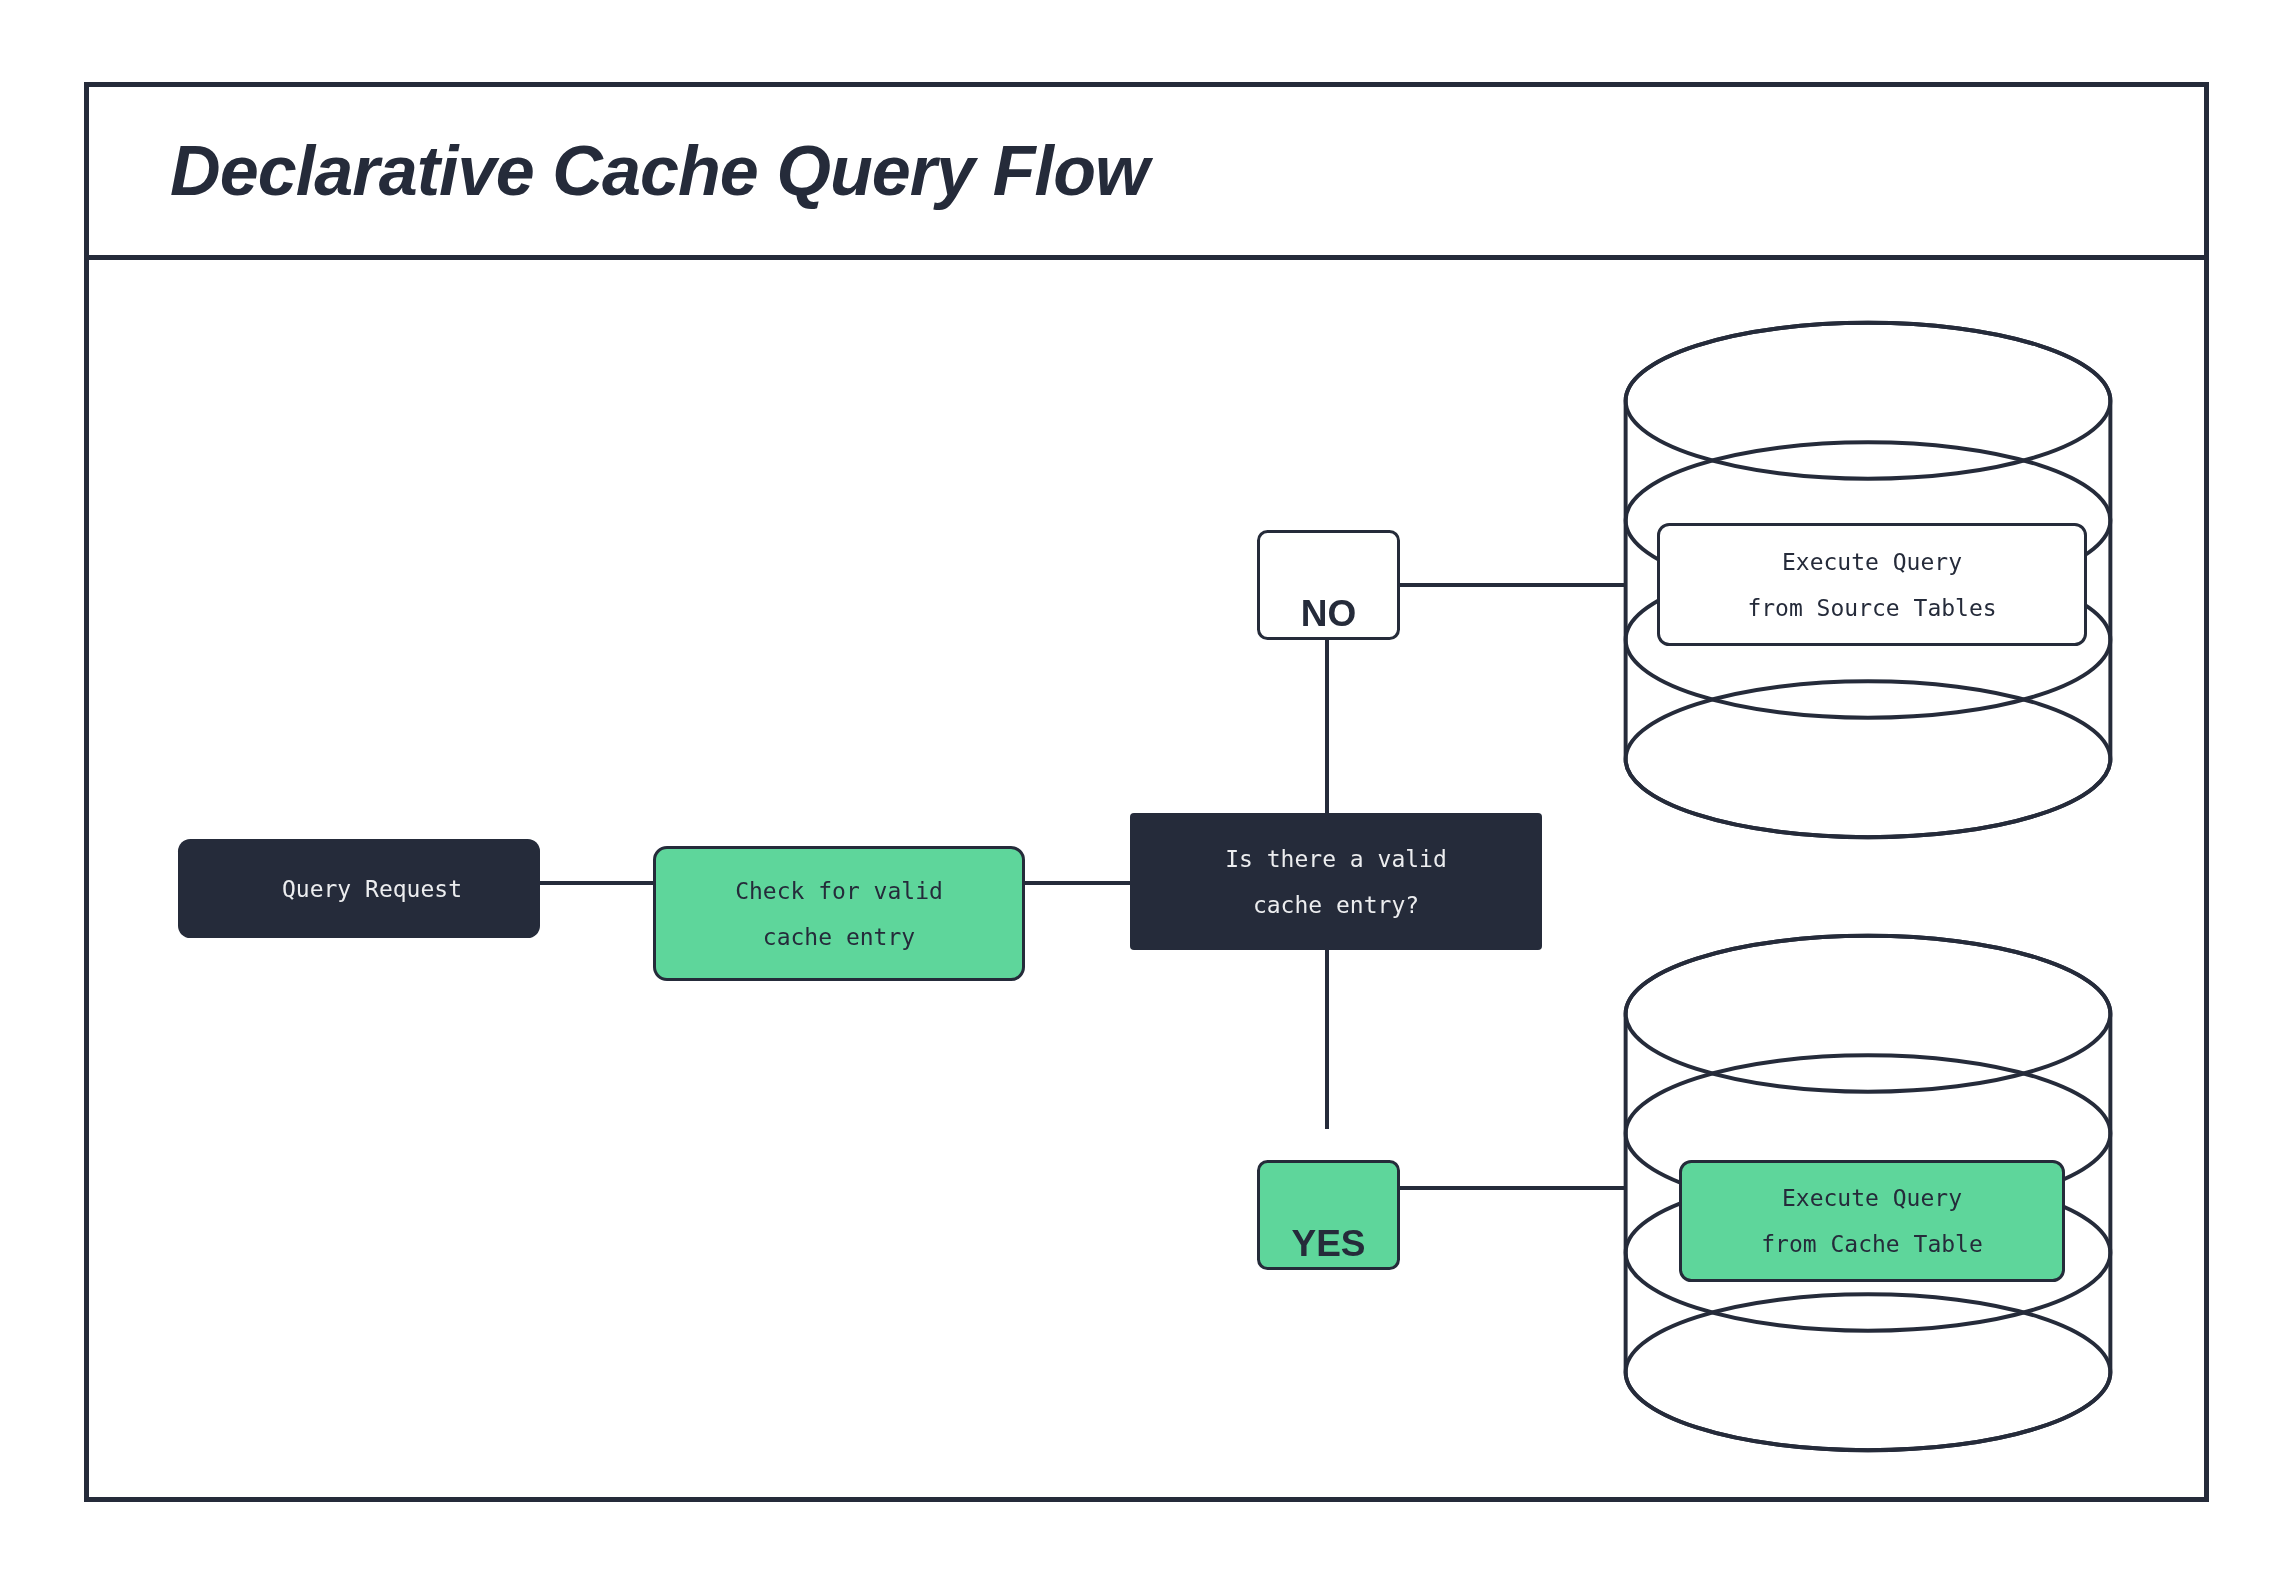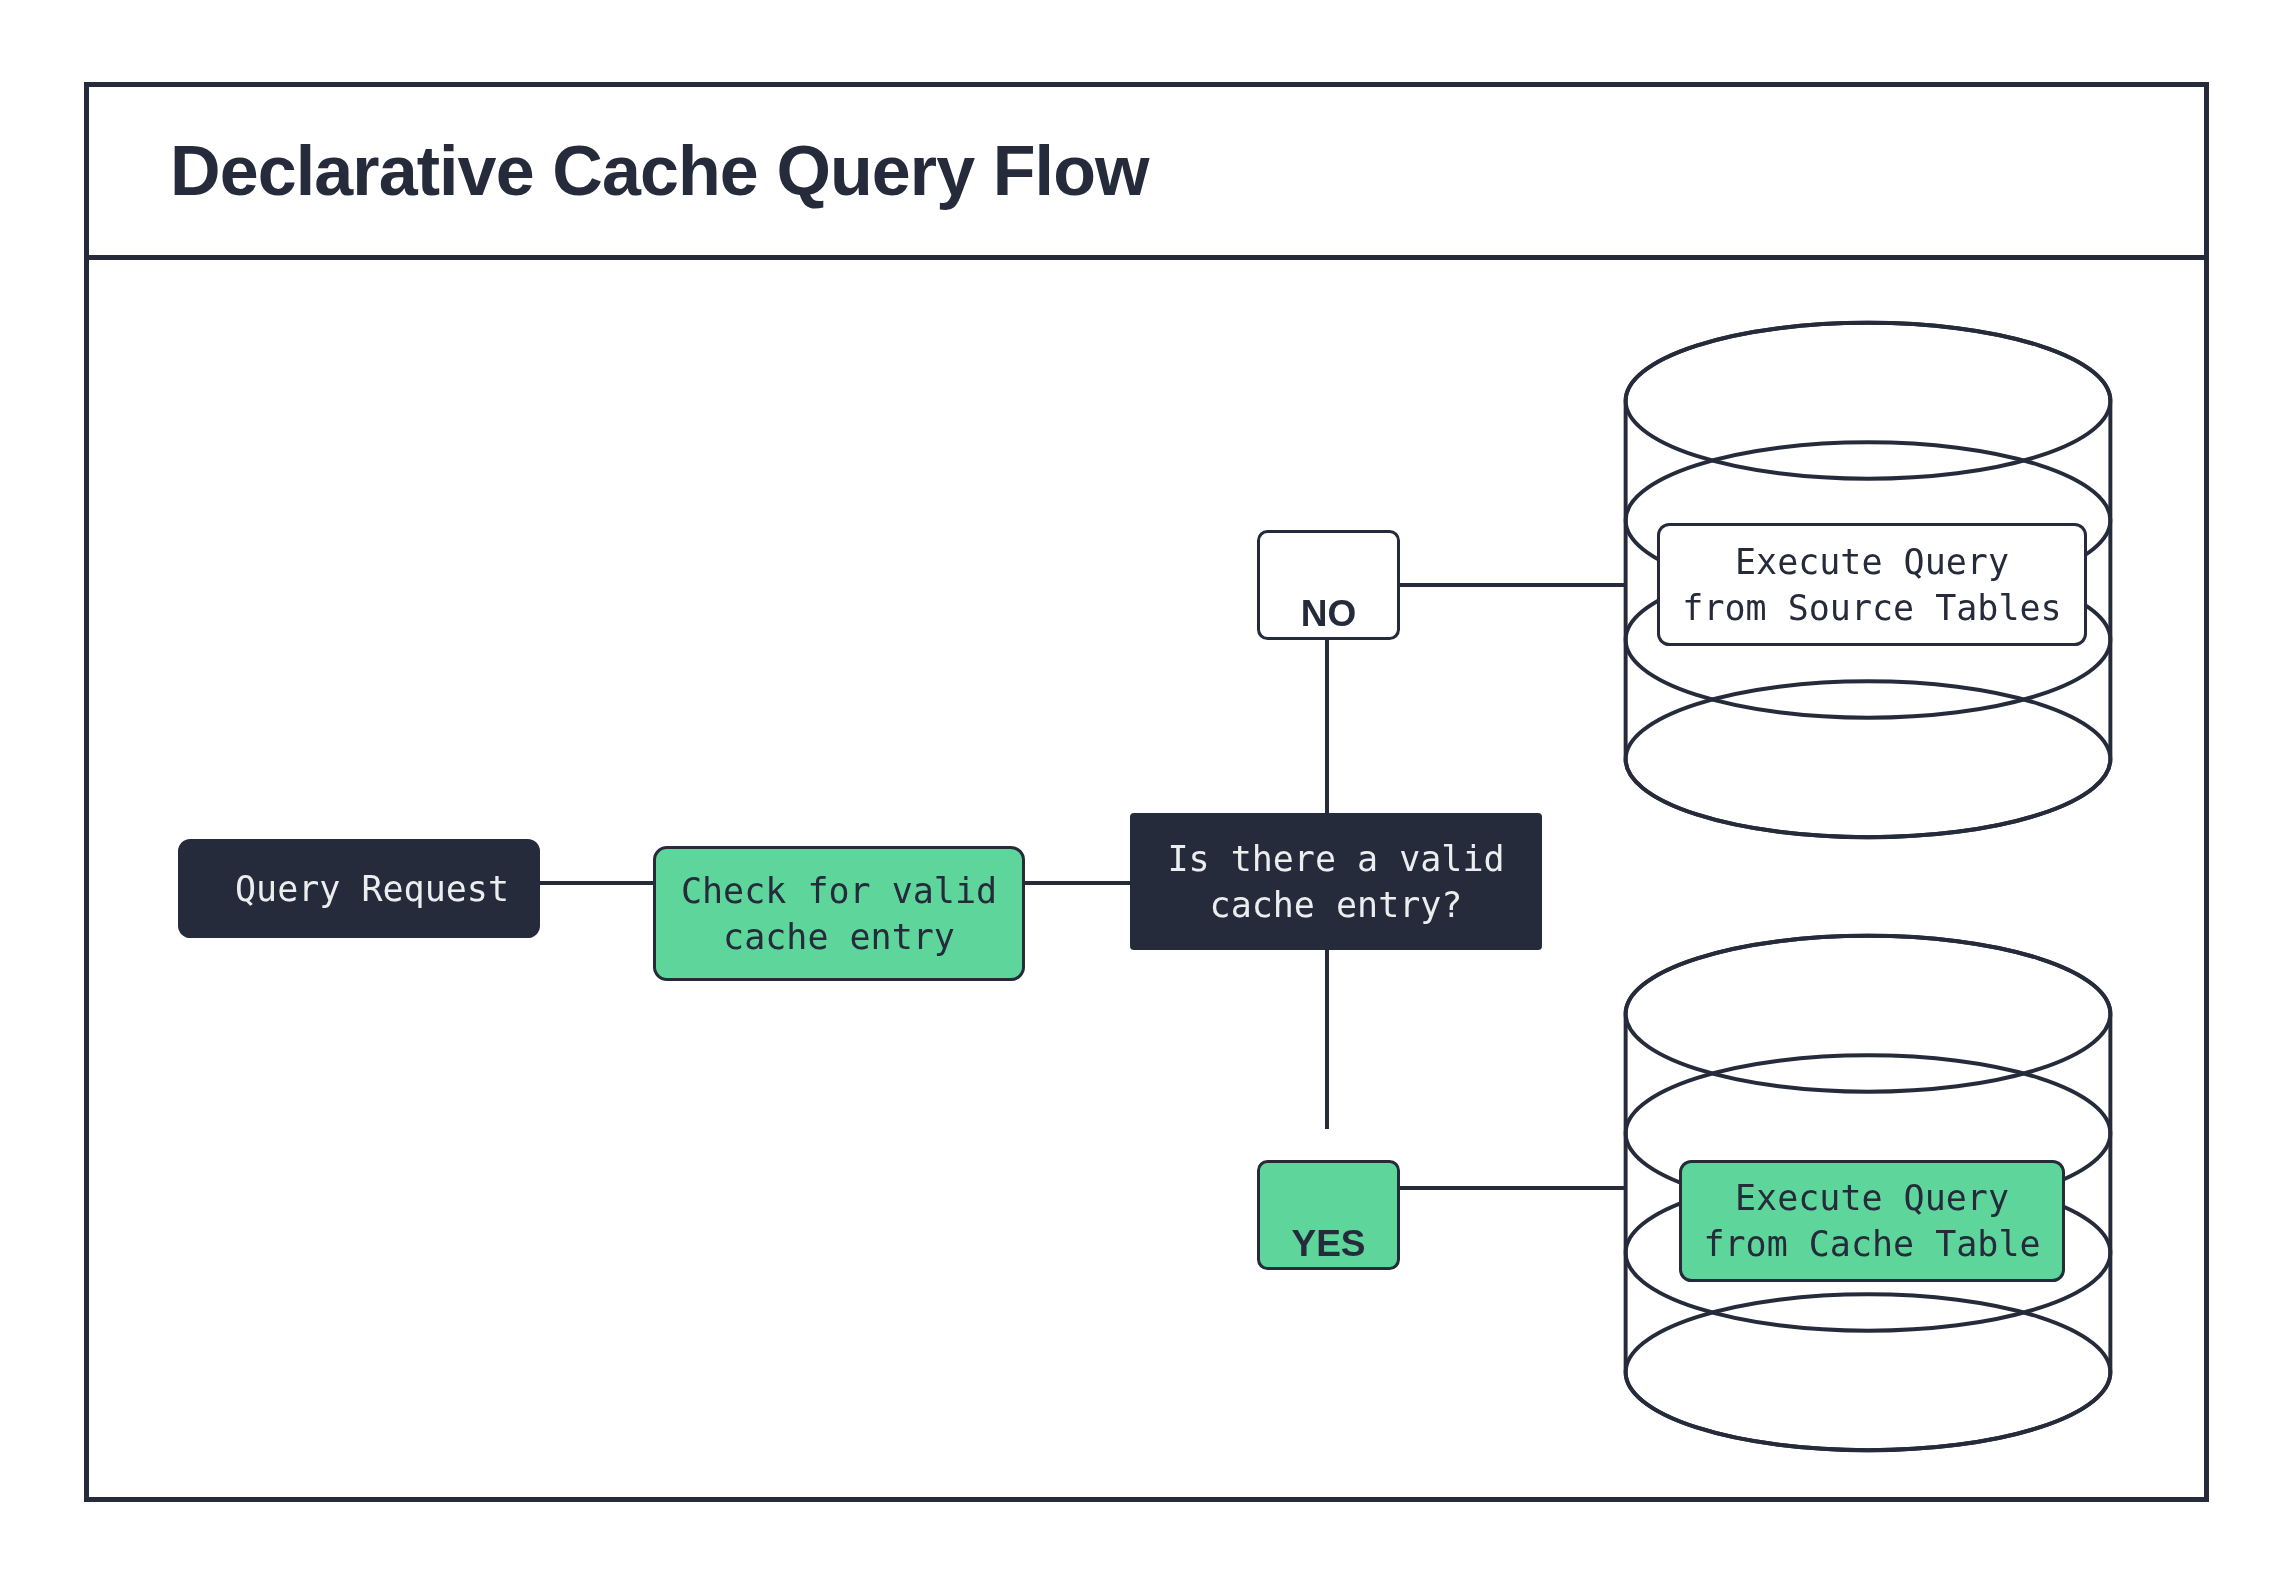--- a/index.html
+++ b/index.html
@@ -26,29 +26,30 @@
     display: flex;
     align-items: center;
     padding-left: 81px;
   }
   .title {
     font-family: "Liberation Sans", sans-serif;
     font-weight: 700;
     font-size: 70px;
     letter-spacing: -0.9px;
     color: #252B3A;
+    font-style: italic;
   }
   .node {
     position: absolute;
     display: flex;
     align-items: center;
     justify-content: center;
     text-align: center;
     font-family: "DejaVu Sans Mono", monospace;
-    font-size: 35px;
+    font-size: 23px;
     line-height: 46px;
     border-radius: 14px;
     z-index: 3;
   }
   .node .label { white-space: pre-line; }
   .node.dark  { background: #252B3A; color: #ECEDEF; }
   .node.green { background: #5ED69B; color: #252B3A; border: 3.5px solid #252B3A; margin-top: 32px; }
   .node.white { background: #ffffff; color: #252B3A; border: 3.5px solid #252B3A; }
   .tag {
     font-family: "Liberation Sans", sans-serif;

